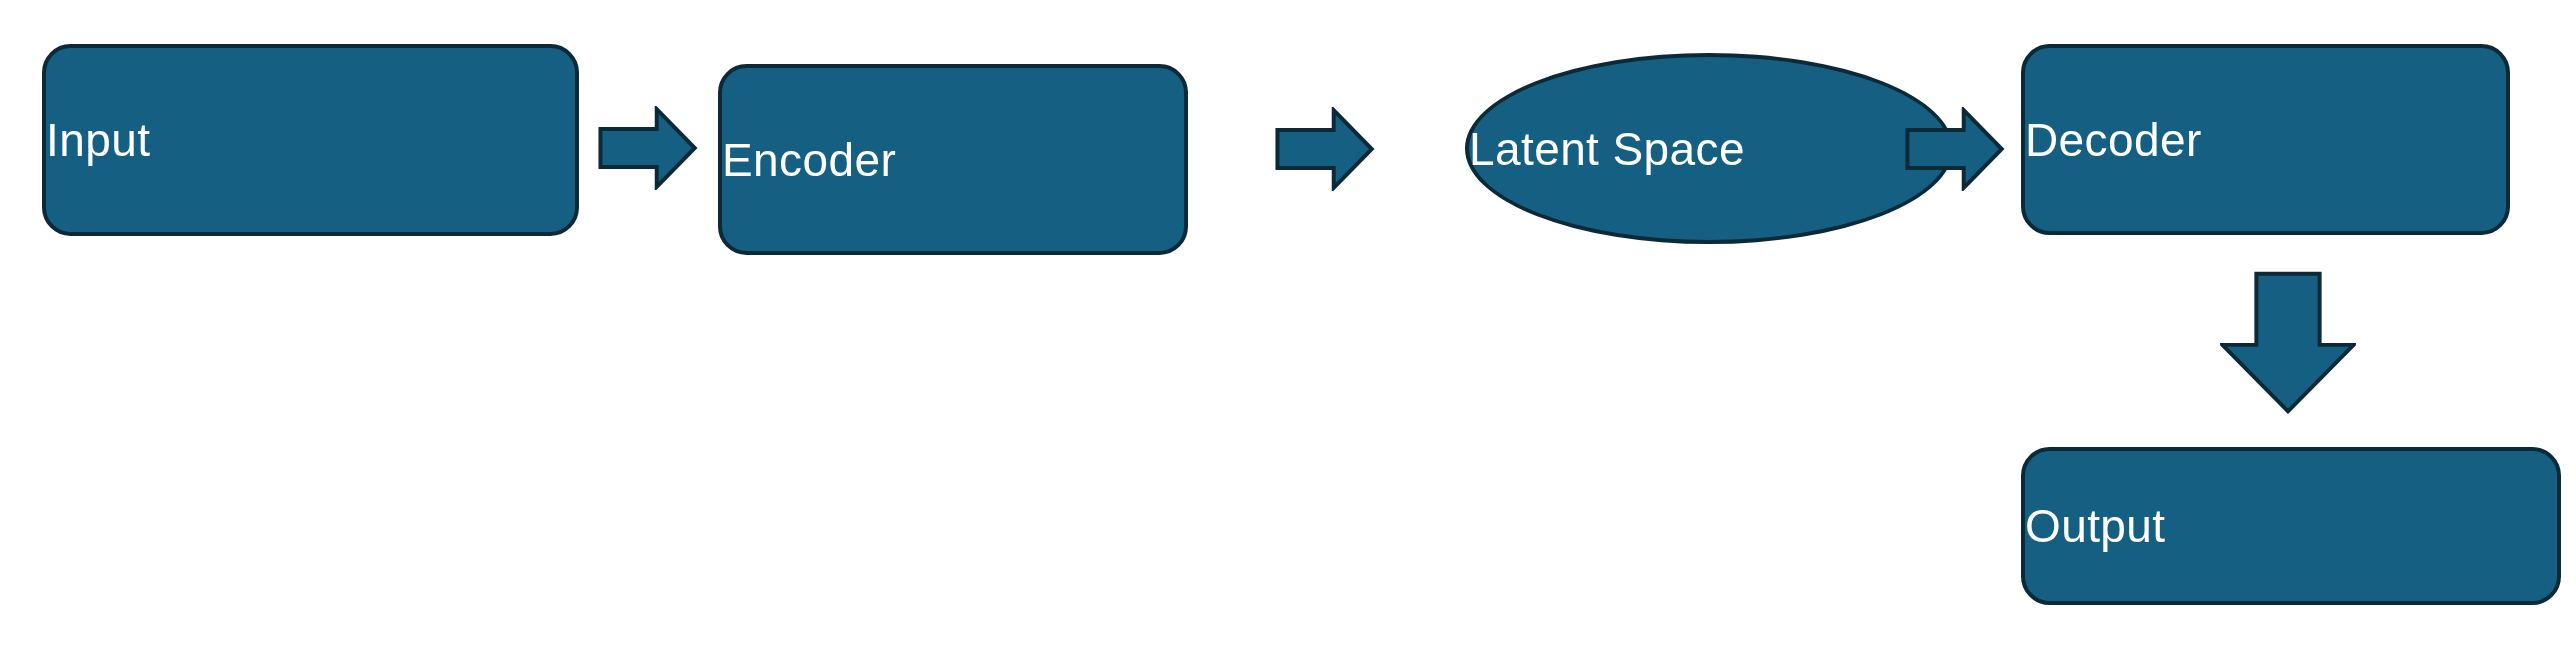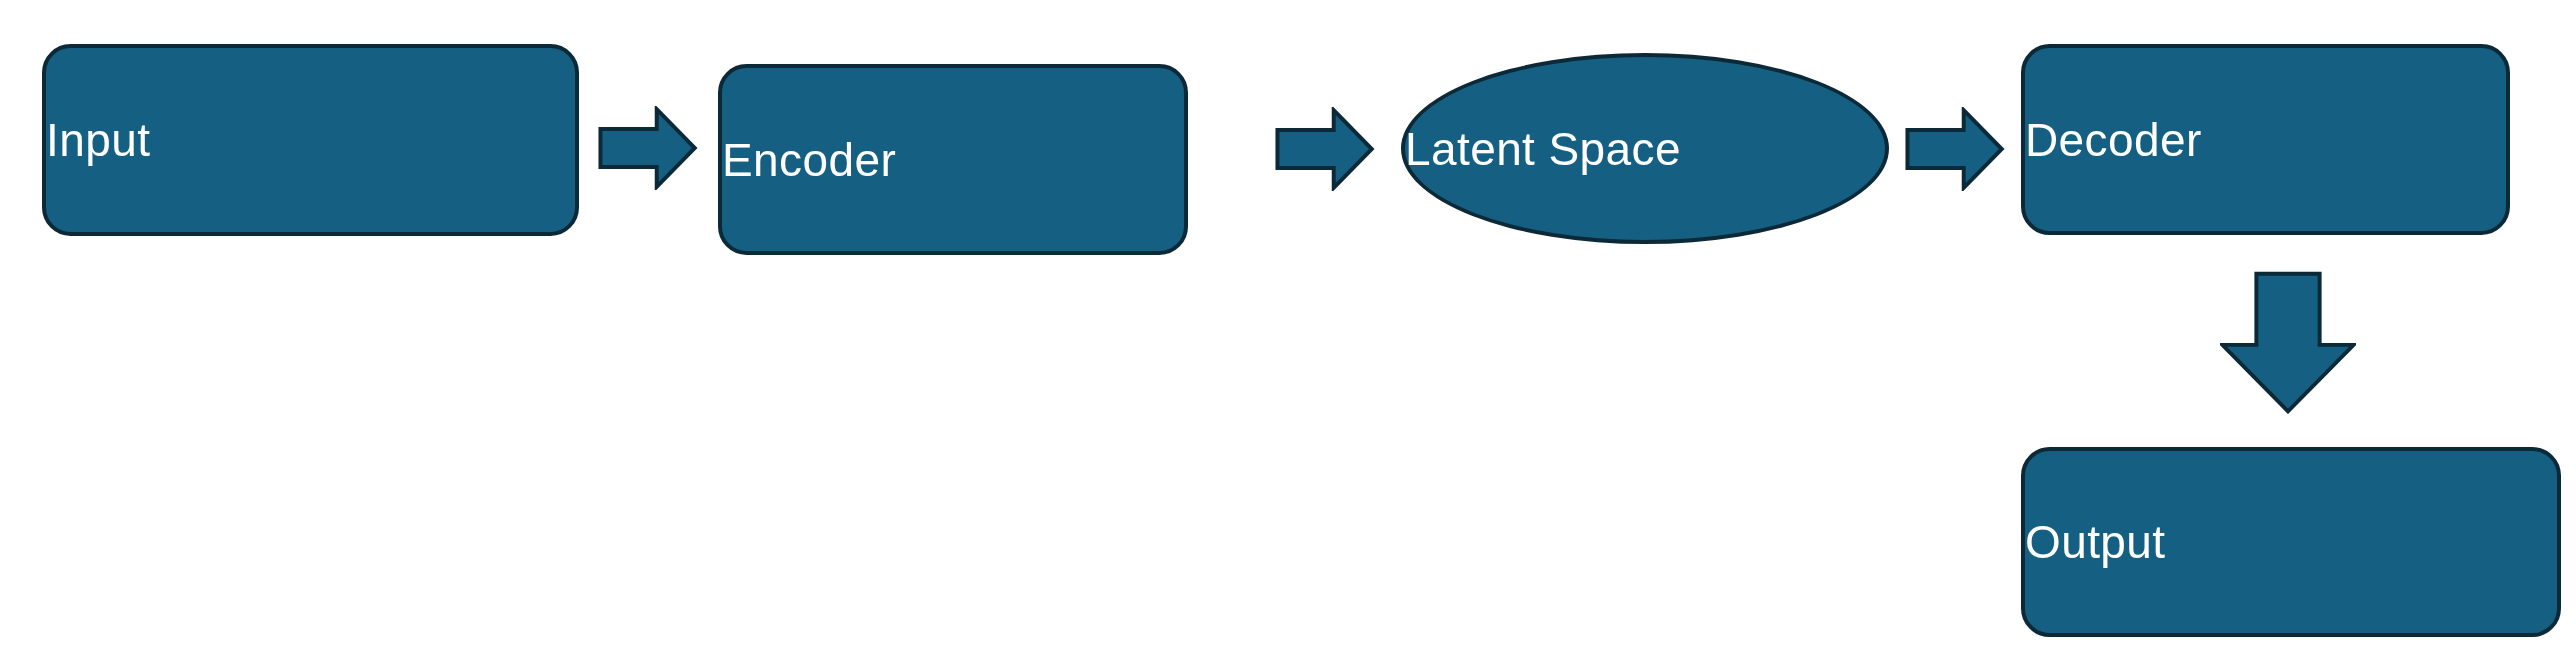--- a/index.html
+++ b/index.html
@@ -34,23 +34,23 @@
   .node .label {
     color: var(--text-color);
     font-size: 46px;
     line-height: 1;
     white-space: nowrap;
     letter-spacing: 0.4px;
   }
   
   #node-input   { left: 42px;   top: 44px;  width: 537px; height: 192px; }
   #node-encoder { left: 718px;  top: 44px;  width: 470px; height: 191px; margin-top: 20px; }
-  #node-latent  { left: 1401px; top: 53px;  width: 488px; height: 191px; }
+  #node-latent  { left: 1465px; top: 53px;  width: 488px; height: 191px; }
   #node-decoder { left: 2021px; top: 44px;  width: 489px; height: 191px; }
-  #node-output  { left: 2021px; top: 447px; width: 540px; height: 190px; }
+  #node-output  { left: 2021px; top: 447px; width: 540px; height: 158px; }
   
   .arrow { position: absolute; display: block; }
   .arrow polygon {
     fill: var(--shape-fill);
     stroke: var(--shape-border);
     stroke-width: 5;
     stroke-linejoin: miter;
   }
   #arrow-input-encoder  { left: 598px;  top: 106px; }
   #arrow-encoder-latent { left: 1275px; top: 107px; }

